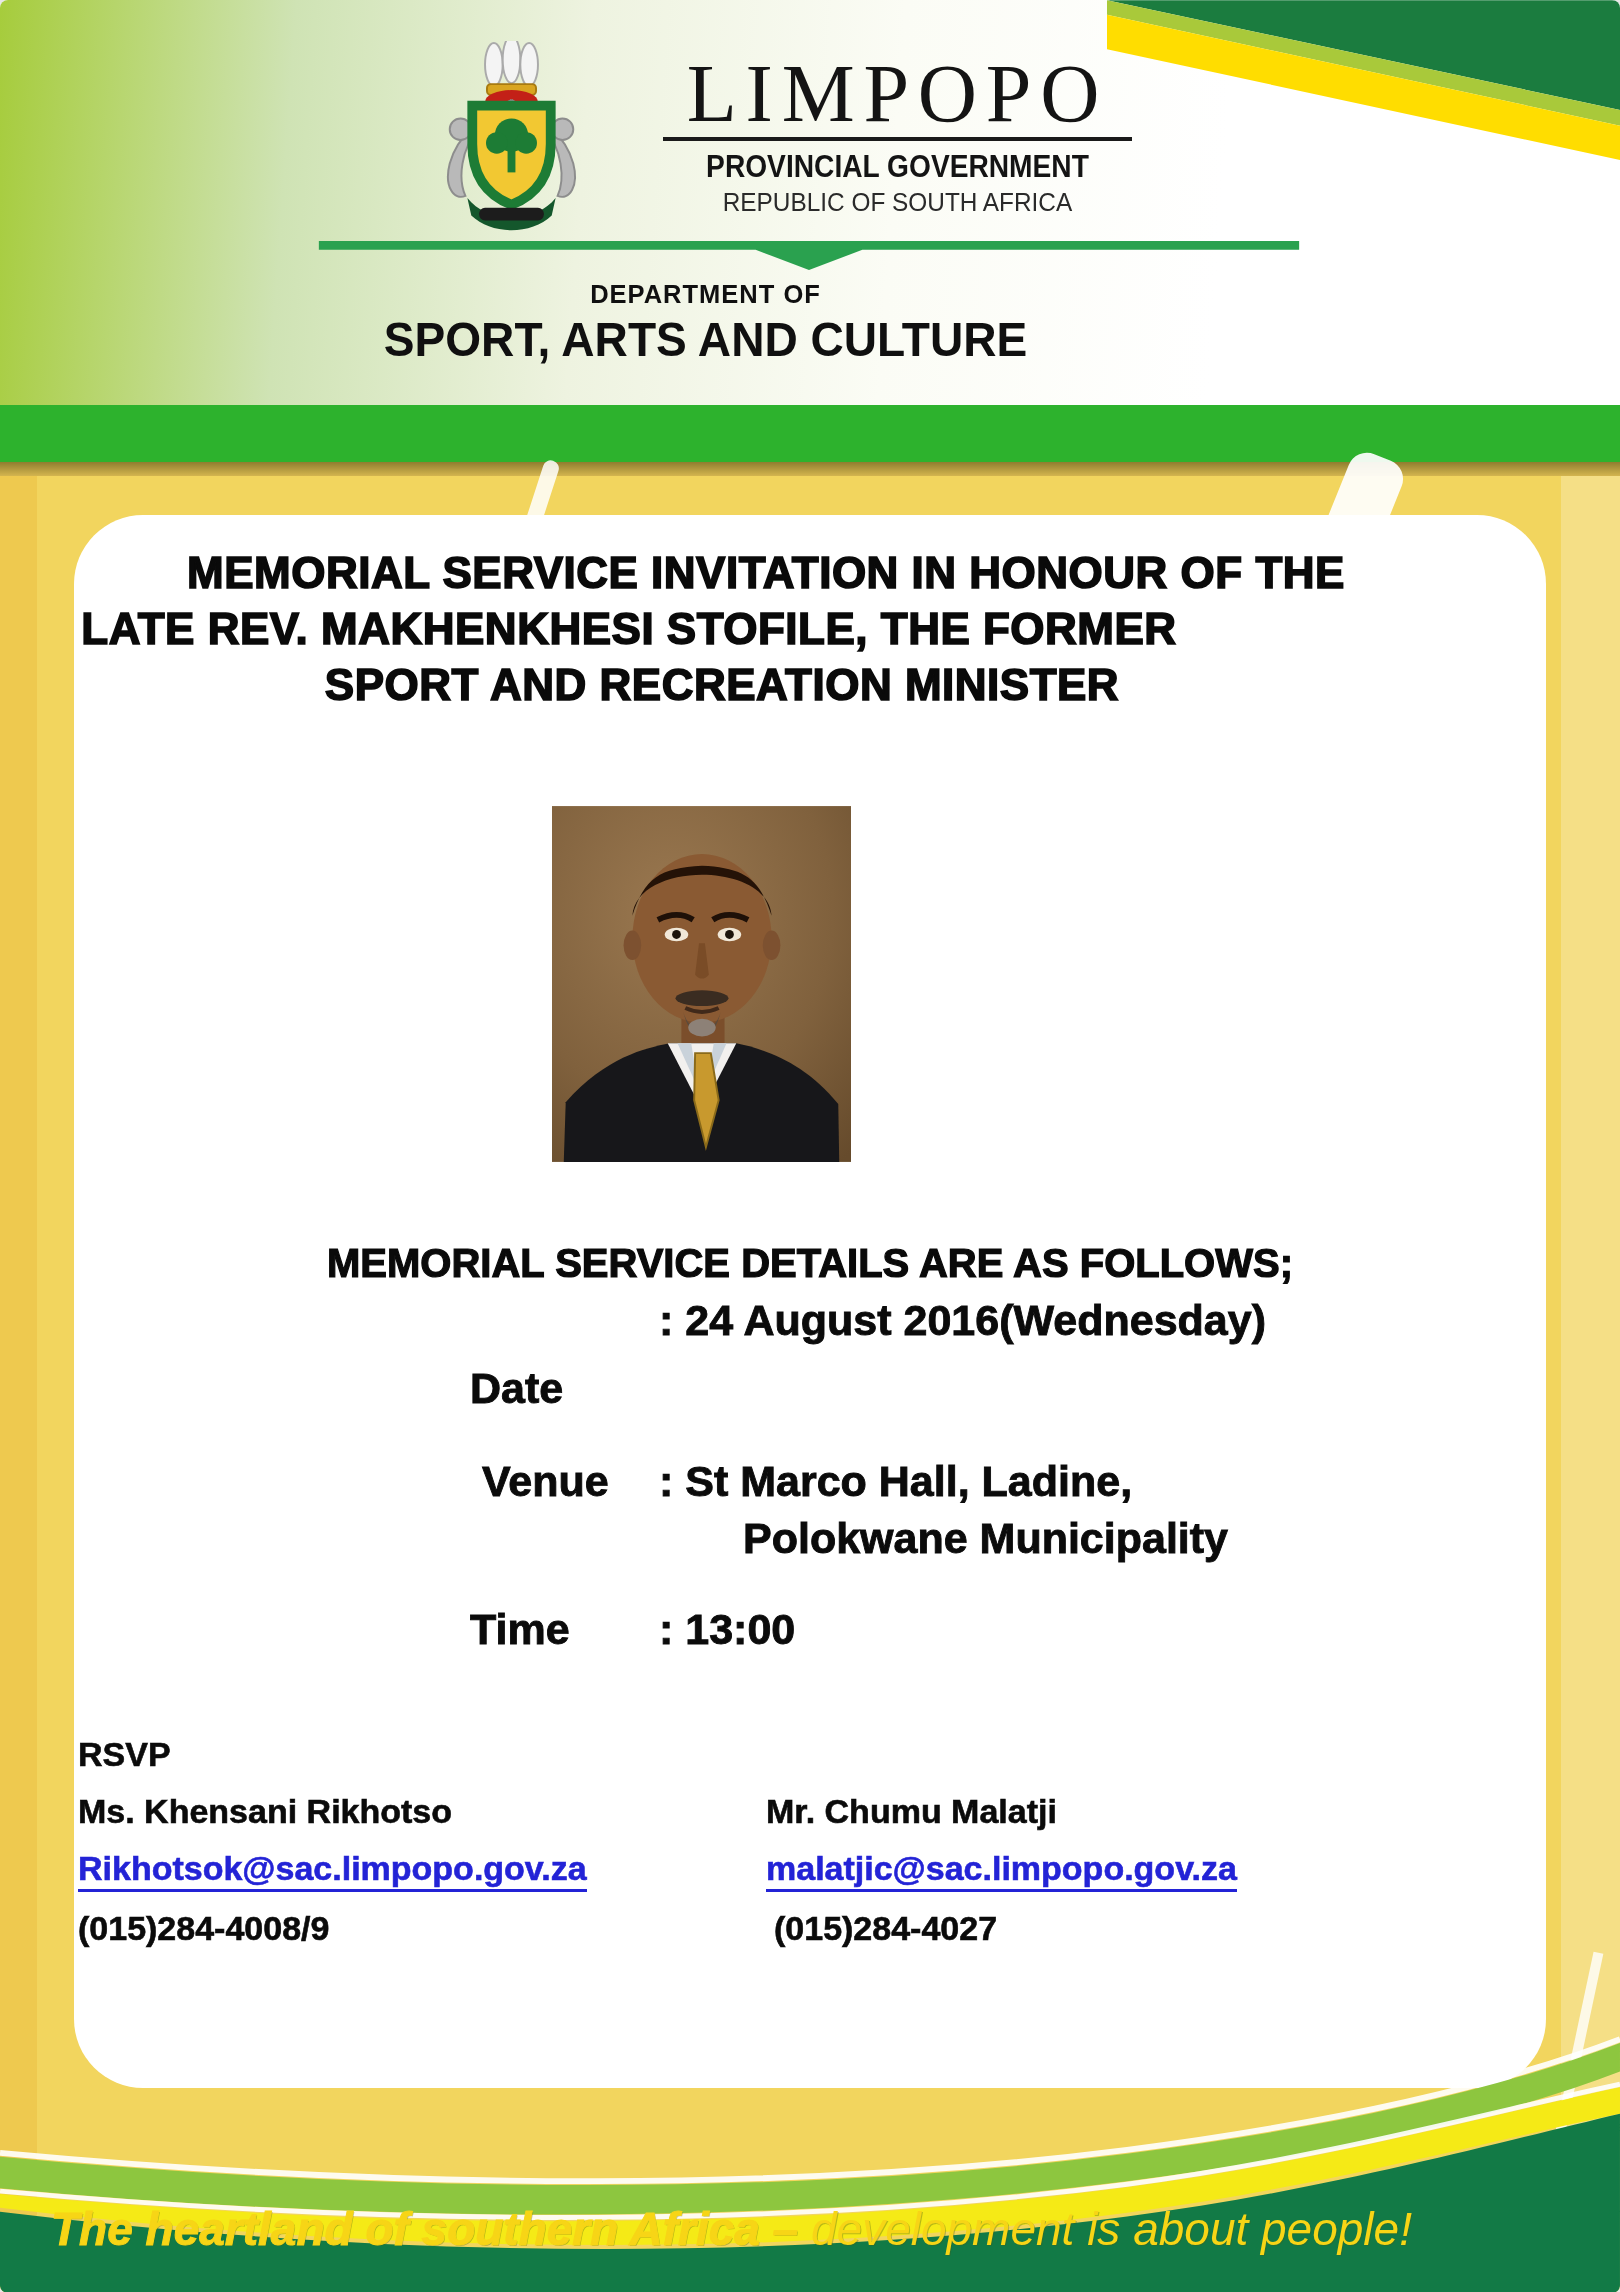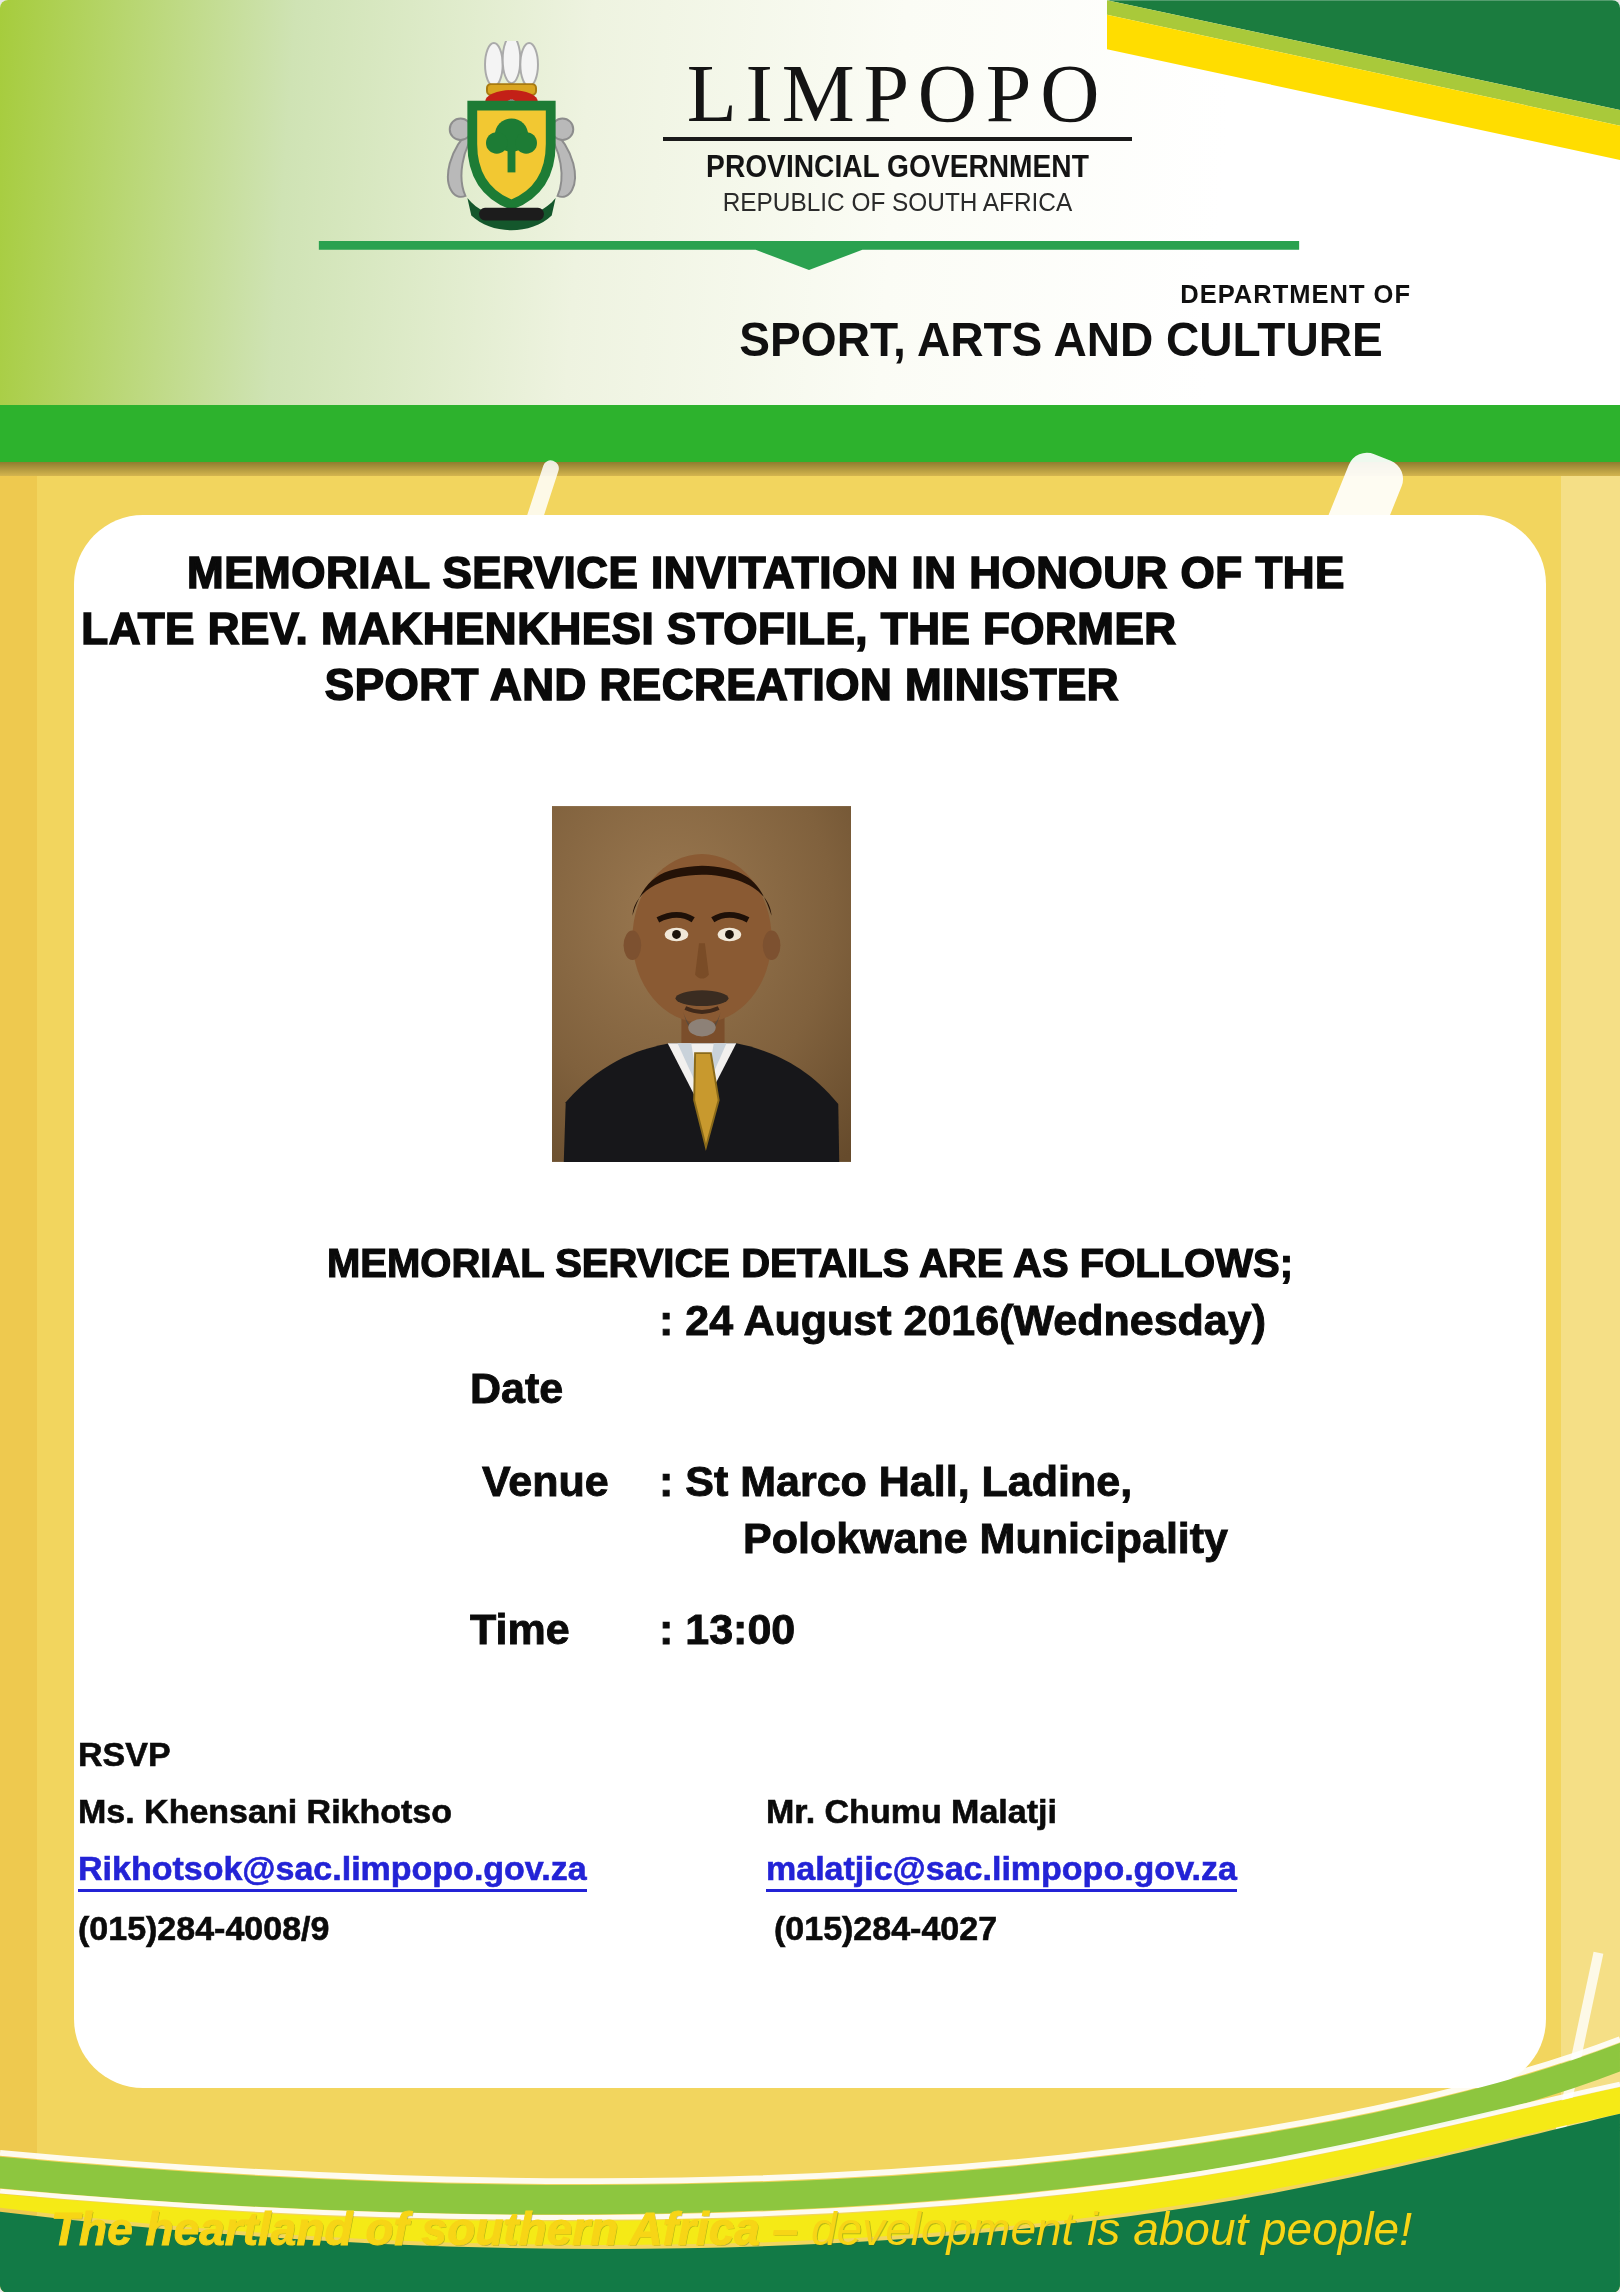--- a/index.html
+++ b/index.html
@@ -21,21 +21,21 @@
   .wh-acc2{left:1331px;top:453px;width:57px;height:123px;background:#ffffff;opacity:.92;transform:rotate(22deg);border-radius:19.6px;}
   .wh-acc3{left:1568px;top:1950px;width:9.8px;height:245px;background:#ffffff;opacity:.8;transform:rotate(12deg);}
 
   .crest{left:428px;top:41px;width:167px;height:201px;}
   .limpopo-block{left:663px;top:51px;width:469px;text-align:center;color:#141414;}
   .limpopo-name{font-family:"Liberation Serif", serif;font-size:82px;line-height:86px;letter-spacing:8.8px;font-weight:500;}
   .limpopo-rule{height:3.9px;background:#1a1a1a;margin-top:0px;}
   .prov{font-size:32px;font-weight:700;margin-top:6.9px;transform:scaleX(.88);transform-origin:center;letter-spacing:0;}
   .rep{font-size:26.5px;font-weight:400;margin-top:2px;color:#2a2a2a;transform:scaleX(.92);transform-origin:center;}
   .rule-svg{left:314px;top:241px;width:990px;height:33px;}
-  .dept-block{left:0;top:280px;width:1411px;text-align:right;color:#101010;}
+  .dept-block{left:0;top:280px;width:1411px;text-align:center;color:#101010;}
   .dept-of{font-size:25.5px;font-weight:700;letter-spacing:1px;}
   .dept-name{font-size:48px;font-weight:700;margin-top:2.9px;transform:scaleX(.96);transform-origin:center;letter-spacing:0px;}
 
   
   .card{left:74px;top:515px;width:1472px;height:1573px;background:#ffffff;border-radius:69px;}
   .title{left:74px;top:545px;width:1296px;text-align:center;font-size:44px;line-height:56px;
          font-weight:700;color:#0a0a0a;-webkit-text-stroke:1.6px #0a0a0a;letter-spacing:0.5px;}
   .t1{display:block;transform:translateX(44px);}
   .t2{display:block;transform:translateX(-93px);}
   .t3{display:block;}

